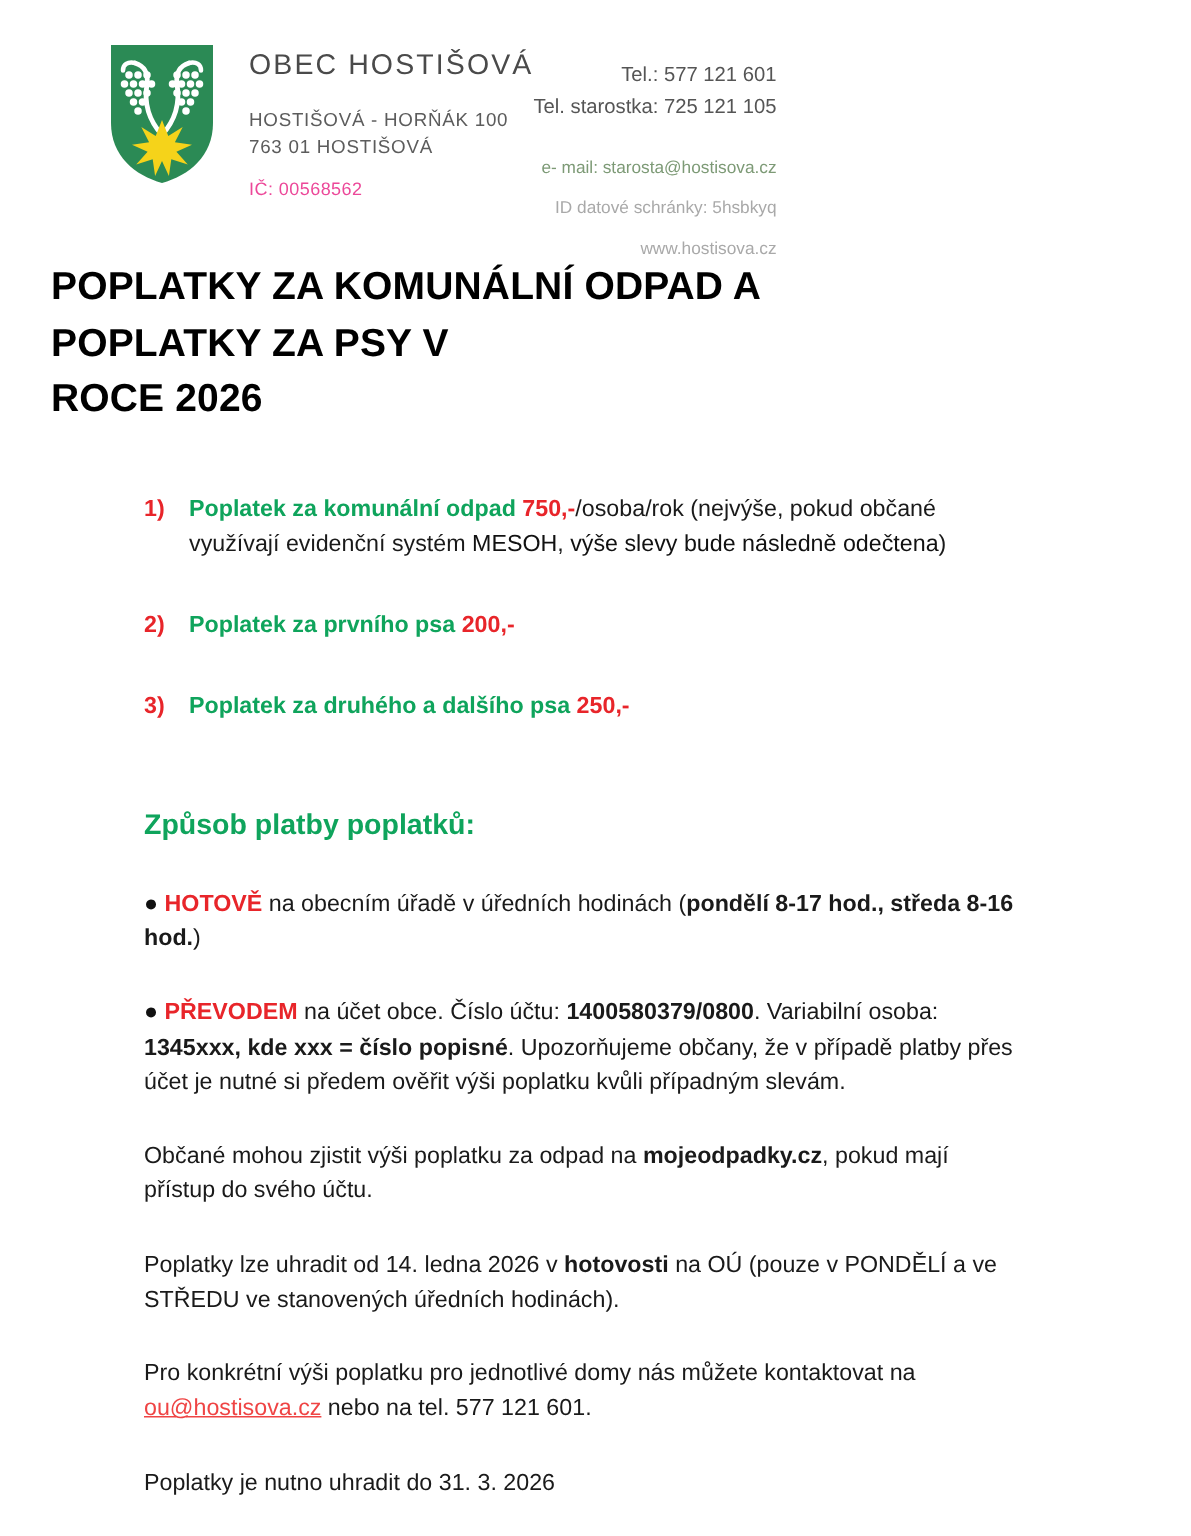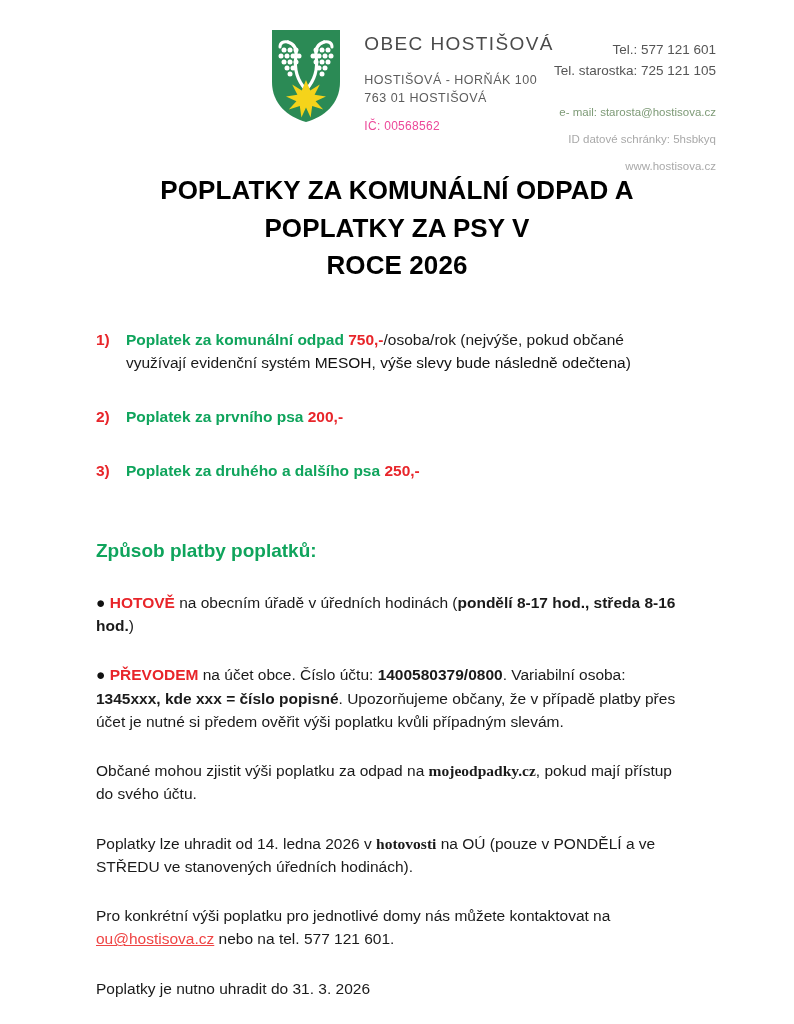--- a/index.html
+++ b/index.html
@@ -13,21 +13,21 @@
     font-family: "Liberation Sans", sans-serif;
     color: #111111;
     position: relative;
     overflow: hidden;
   }
 
   
   .letterhead {
     display: flex;
     align-items: flex-start;
-    justify-content: flex-end;
+    justify-content: flex-start;
     padding: 28px 78px 0 72px;
     height: 130px;
     box-sizing: border-box;
   }
   .brand {
     display: flex;
     align-items: flex-start;
     gap: 22px;
   }
   .crest {
@@ -83,26 +83,26 @@
     margin-top: 9px;
     font-size: 11.5px;
     color: #a9a9a9;
     line-height: 1.6;
     white-space: nowrap;
   }
 
   
   .doc-title {
     margin: 42px 0 0 0;
-    text-align: center;
     font-size: 26px;
     font-weight: bold;
     line-height: 1.45;
     color: #000000;
     letter-spacing: 0.1px;
+    padding-left: 34px;
   }
   .doc-title span { display: block; }
 
   
   .content {
     padding: 0 110px 0 96px;
     font-size: 15.5px;
     line-height: 1.48;
   }
   .fee-list {
@@ -148,21 +148,21 @@
   .bullet { color: #111111; font-weight: bold; }
   .method { color: #e8252a; font-weight: bold; }
   .pay-line b { font-weight: bold; }
 
   .para {
     margin-top: 26px;
     color: #1a1a1a;
     font-size: 15.5px;
     line-height: 1.5;
   }
-  .para b { font-weight: bold; font-family: Liberation Serif, serif; }
+  .para b { font-weight: bold; }
   .maillink {
     color: #ef4444;
     text-decoration: underline;
   }
 </style>
 </head>
 <body>
 
 <div class="letterhead">
 

